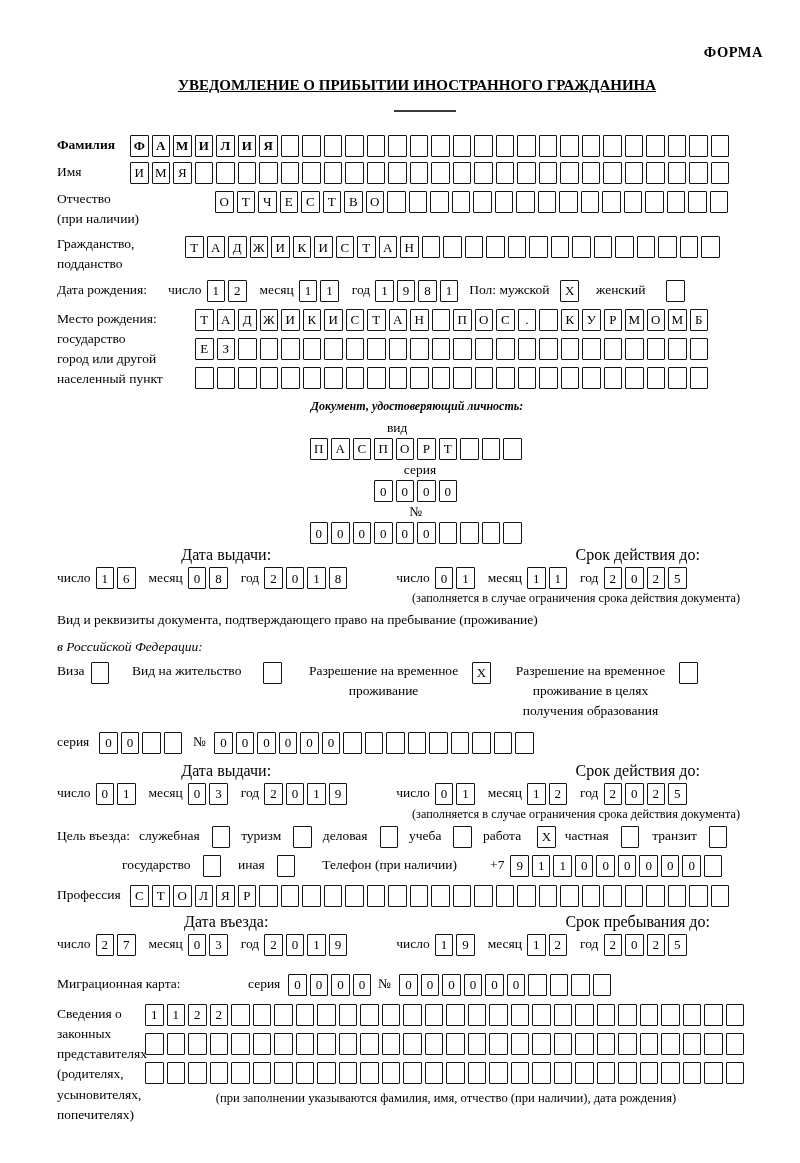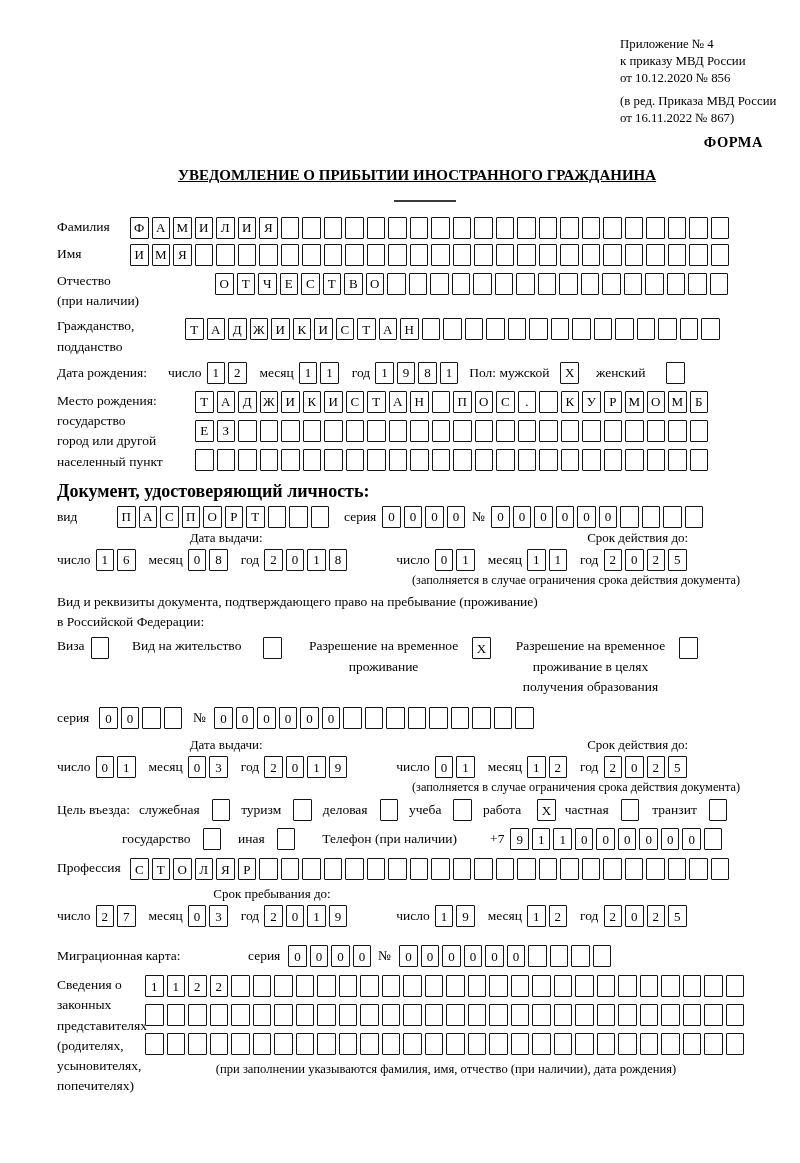--- a/index.html
+++ b/index.html
@@ -21,56 +21,49 @@
   .cells{display:flex;flex:0 0 auto;}
   .cell{
     flex:0 0 auto;width:16.5px;height:20px;border:1.7px solid #151515;margin-right:3px;
     display:flex;align-items:center;justify-content:center;
     font-size:13px;line-height:1;background:#fff;border-radius:1px;
   }
   .frow{display:flex;align-items:flex-start;margin-bottom:5px;}
   .frow .lbl{flex:0 0 auto;}
   .vgap2{margin-top:2px;}
   .rowset .cells{margin-bottom:7px;}
-  .dlabels{display:flex;font-size:13px;margin-top:2px;gap:28px;}
+  .dlabels{display:flex;font-size:16px;margin-top:2px;gap:28px;}
   .dlabels .g1{width:340px;text-align:center;}
   .dlabels .g2{width:280px;text-align:center;margin-left:75px;}
   .drow{display:flex;align-items:center;margin-top:3px;}
   .drow .lbl{margin-right:5px;}
   .drow .gap{width:10px;}
   .note-r{font-size:12.3px;text-align:right;margin:2px 37px 4px 0;}
   .permits{display:flex;align-items:flex-start;margin-top:4px;}
   .permits .cap{text-align:center;font-size:13.5px;line-height:1.5;}
   .permits .cell{margin-top:1px;}
   .opt{display:flex;align-items:center;}
   .opt .cell{margin-left:7px;}
   .center-note{font-size:12.6px;margin-top:3px;}
 </style>
 </head>
 <body>
 
 <div class="page">
 
-  <div class="hdr">
-    <div>Приложение № 4</div>
-    <div>к приказу МВД России</div>
-    <div>от 10.12.2020 № 856</div>
-    <div class="part2">(в ред. Приказа МВД России</div>
-    <div>от 16.11.2022 № 867)</div>
-  </div>
 
   <div class="forma">ФОРМА</div>
 
   <div class="title">
     <div>УВЕДОМЛЕНИЕ О ПРИБЫТИИ ИНОСТРАННОГО ГРАЖДАНИНА</div>
     <div><span class="t-underline"></span></div>
   </div>
 
 
-  <div class="frow" style="margin-top:8px;">
+  <div class="frow" style="margin-top:16px;font-weight:bold;">
     <span class="lbl" style="width:73px;">Фамилия</span>
     <span class="cells">
         <span class="cell">Ф</span>
         <span class="cell">А</span>
         <span class="cell">М</span>
         <span class="cell">И</span>
         <span class="cell">Л</span>
         <span class="cell">И</span>
         <span class="cell">Я</span>
         <span class="cell"></span>
@@ -311,23 +304,23 @@
           <span class="cell"></span>
           <span class="cell"></span>
           <span class="cell"></span>
           <span class="cell"></span>
           <span class="cell"></span>
           <span class="cell"></span>
         </span>
     </span>
   </div>
 
-  <div class="b" style="font-size:18px;margin-top:-2px;">Документ, удостоверяющий личность:</div>
-
-  <div class="drow" style="margin-top:4px;">
+  <div class="b" style="text-align:center;font-size:12px;margin-top:-2px;font-style:italic;">Документ, удостоверяющий личность:</div>
+
+  <div class="drow" style="margin-top:4px;flex-direction:column;">
     <span class="lbl" style="width:55px;">вид</span>
     <span class="cells">
         <span class="cell">П</span>
         <span class="cell">А</span>
         <span class="cell">С</span>
         <span class="cell">П</span>
         <span class="cell">О</span>
         <span class="cell">Р</span>
         <span class="cell">Т</span>
         <span class="cell"></span>
@@ -397,21 +390,21 @@
     <span class="cells">
         <span class="cell">2</span>
         <span class="cell">0</span>
         <span class="cell">2</span>
         <span class="cell">5</span>
       </span>
   </div>
   <div class="note-r">(заполняется в случае ограничения срока действия документа)</div>
 
   <div class="lbl" style="margin-top:4px;">Вид и реквизиты документа, подтверждающего право на пребывание (проживание)</div>
-  <div class="lbl" style="">в Российской Федерации:</div>
+  <div class="lbl" style="margin-top:6px;font-style:italic;">в Российской Федерации:</div>
 
   <div class="permits">
     <span class="lbl">Виза</span>
     <span class="cells" style="margin-left:6px;">
         <span class="cell"></span>
       </span>
     <span class="lbl" style="margin-left:20px;">Вид на жительство</span>
     <span class="cells" style="margin-left:22px;">
         <span class="cell"></span>
       </span>
@@ -610,20 +603,21 @@
         <span class="cell"></span>
         <span class="cell"></span>
         <span class="cell"></span>
         <span class="cell"></span>
         <span class="cell"></span>
         <span class="cell"></span>
       </span>
   </div>
 
   <div class="dlabels" style="margin-top:6px;">
+    <span class="g1">Дата въезда:</span>
     <span class="g2">Срок пребывания до:</span>
   </div>
   <div class="drow">
     <span class="lbl">число</span>
     <span class="cells">
         <span class="cell">2</span>
         <span class="cell">7</span>
       </span>
     <span class="gap"></span>
     <span class="lbl">месяц</span>

